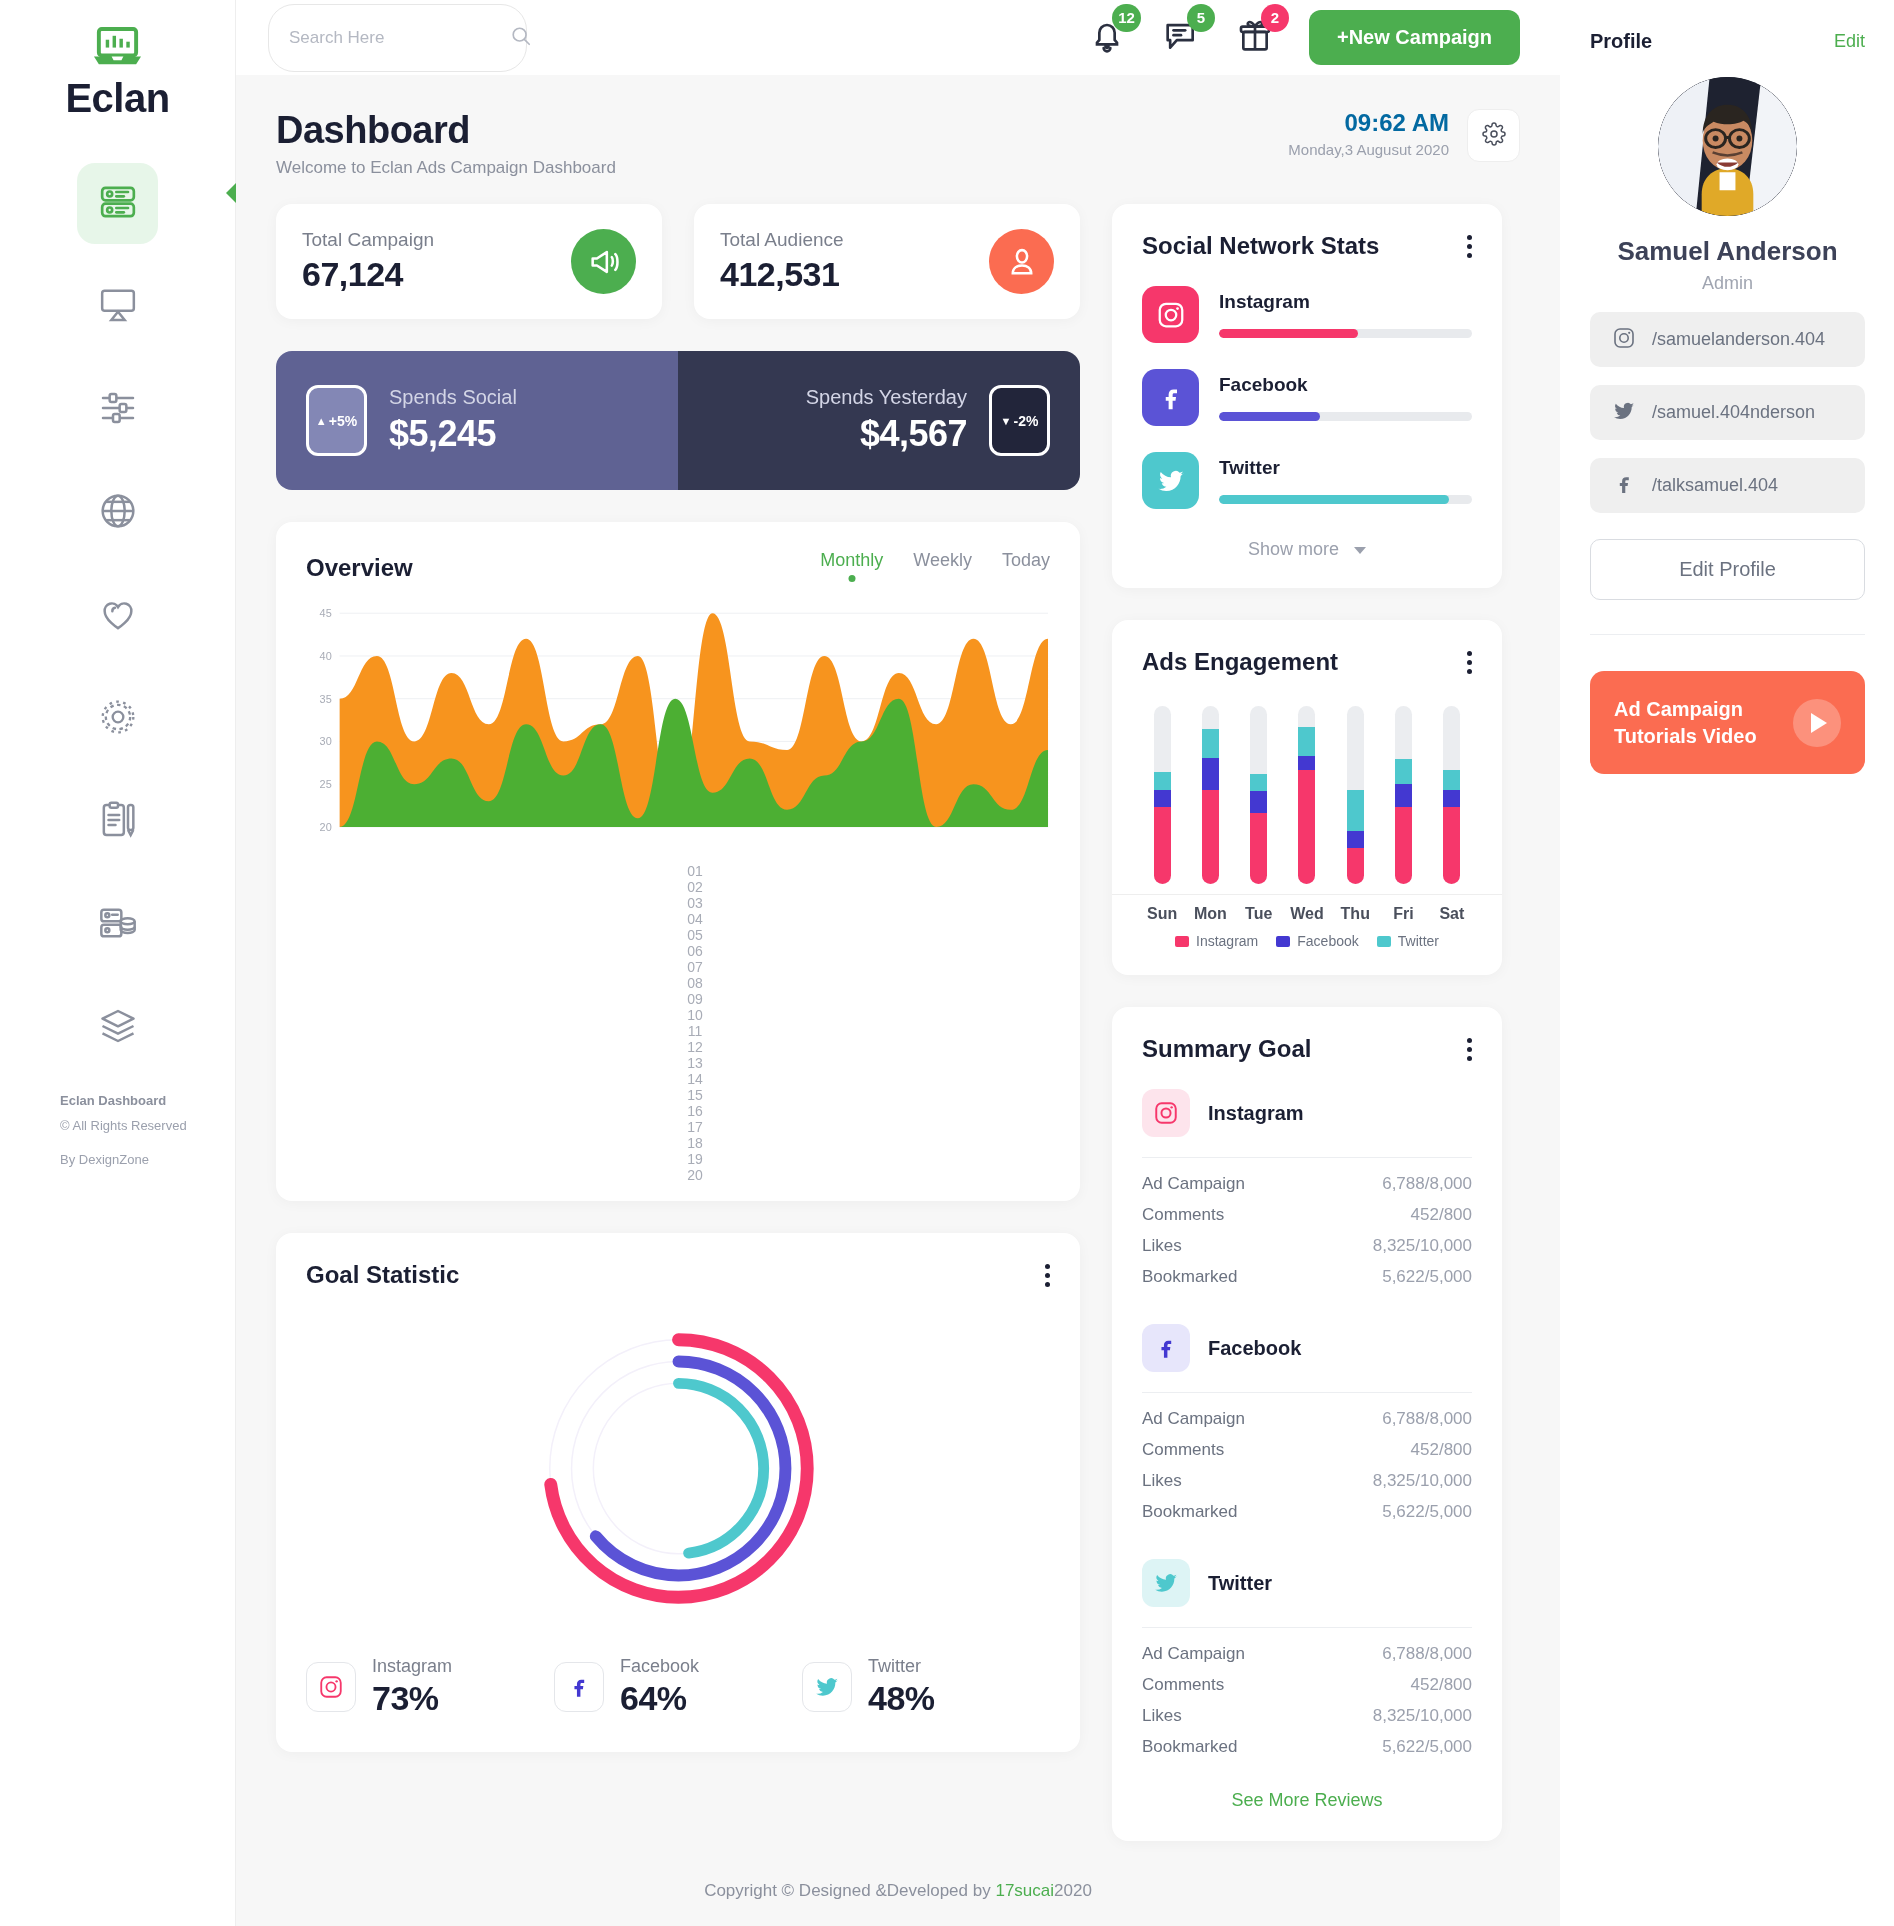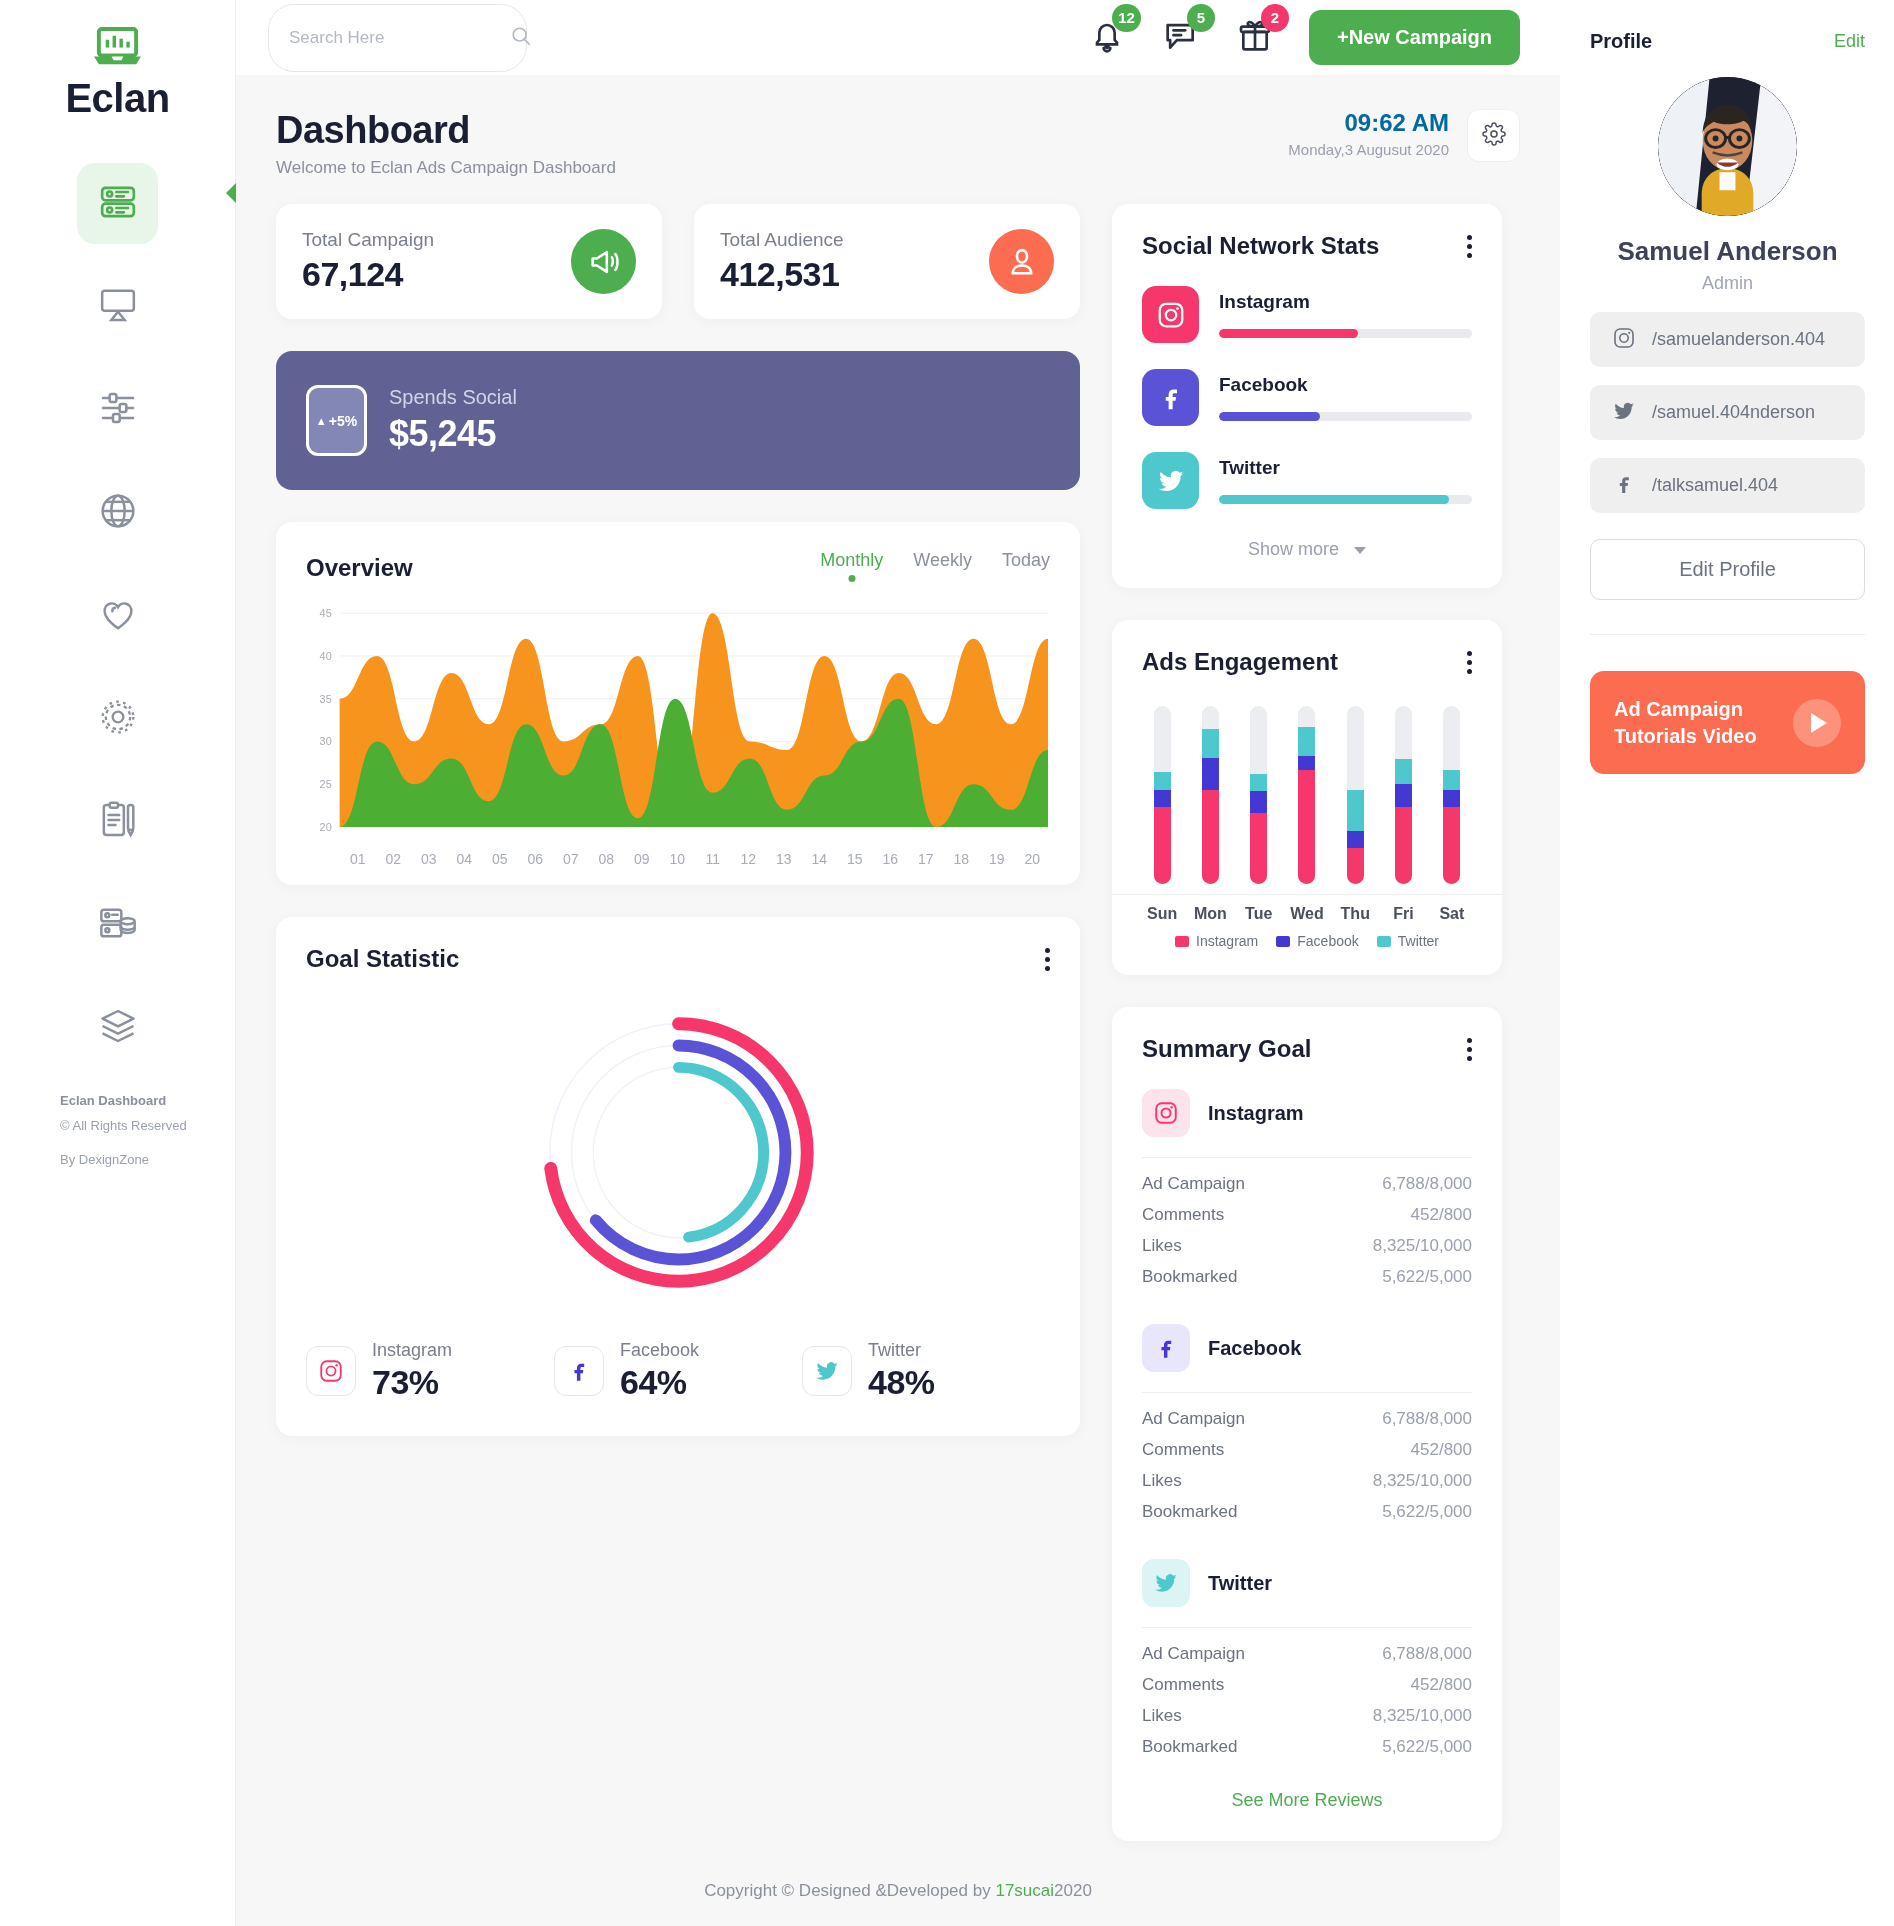--- a/index.html
+++ b/index.html
@@ -149,21 +149,21 @@
   .tab.active { color: #4cae4f; }
   .tab.active::after {
     content: ""; position: absolute; bottom: 3px; left: 50%;
     transform: translateX(-50%);
     width: 7px; height: 7px; border-radius: 50%; background: #4cae4f;
   }
   .dots { margin-left: auto; cursor: pointer; display: flex; flex-direction: column; gap: 4px; align-items: center; }
   .dots span { width: 5px; height: 5px; background: #1b1f33; border-radius: 50%; display: block; }
 
   .overview-chart { padding: 22px 30px 18px 30px; }
-  .xaxis { display: flex; margin-left: 34px; margin-top: 4px; }
+  .xaxis { display: flex; margin-left: 34px; margin-top: 16px; flex-direction: column; }
   .xaxis span { flex: 1; text-align: center; font-size: 14px; color: #a8acb6; }
 
   
   .soc-row { display: flex; align-items: center; padding: 0 30px; margin-top: 26px; }
   .soc-icon {
     width: 57px; height: 57px; border-radius: 14px; flex: 0 0 57px;
     display: flex; align-items: center; justify-content: center;
   }
   .soc-icon svg { width: 30px; height: 30px; }
   .soc-body { flex: 1; margin-left: 20px; }
@@ -498,20 +498,30 @@
 
           <div class="spends">
             <div class="spend today">
               <div class="spend-chip">
                 <span style="font-size:11px;margin-right:2px">▲</span>
                 <span>+5%</span>
               </div>
               <div>
                 <div class="spend-label">Spends Social</div>
                 <div class="spend-value">$5,245</div>
+              </div>
+            </div>
+            <div class="spend yesterday">
+              <div>
+                <div class="spend-label">Spends Yesterday</div>
+                <div class="spend-value">$4,567</div>
+              </div>
+              <div class="spend-chip">
+                <span style="font-size:11px;margin-right:2px">▼</span>
+                <span>-2%</span>
               </div>
             </div>
           </div>
 
           <div class="card" style="margin-bottom:32px">
             <div class="card-head">
               <div class="card-title">Overview</div>
               <div class="tabs">
                 <div class="tab active">Monthly</div>
                 <div class="tab">Weekly</div>

